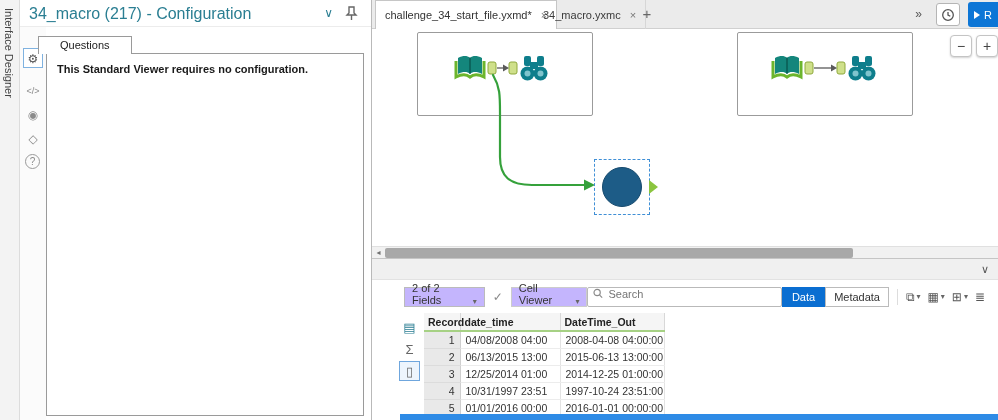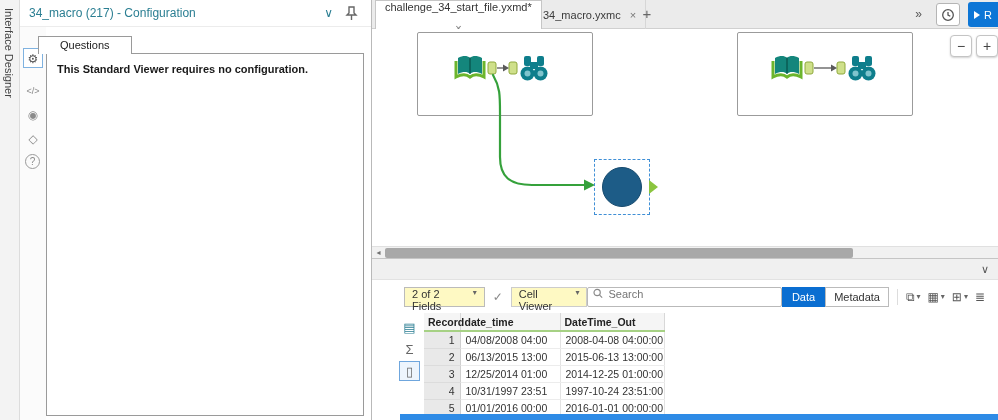--- a/index.html
+++ b/index.html
@@ -12,42 +12,42 @@
   #left-rail .vtext { position:absolute; left:15px; top:8px;
     transform:rotate(90deg); transform-origin:0 0; white-space:nowrap;
     color:#444; font-size:11px; }
 
   
   #config { position:absolute; left:20px; top:0; width:352px; height:420px;
     background:#fff; border-right:1px solid #b9b9b9; }
   #config-header { position:absolute; left:0; top:0; right:0; height:27px;
     border-bottom:1px solid #ececec; }
   #config-title { position:absolute; left:9px; top:0; line-height:27px;
-    color:#2a7e92; font-size:12px; }
+    color:#2a7e92; font-size:16px; }
   #config-chevron { position:absolute; right:38px; top:6px; color:#2a7e92; font-size:12px; cursor:pointer; }
   #config-pin { position:absolute; right:12px; top:5px; width:16px; height:16px; cursor:pointer; }
   #config-rail { position:absolute; left:0; top:27px; width:26px; bottom:0; background:#fbfbfb; }
   .rail-btn { position:absolute; left:3px; width:20px; height:20px; text-align:center;
     line-height:20px; color:#8a8a8a; font-size:12px; cursor:pointer; border:1px solid transparent; }
   .rail-btn.sel { border:1px solid #7fb2e0; background:#fff; color:#555; }
   .rail-help { border:1px solid #9a9a9a; border-radius:50%; width:15px; height:15px;
     line-height:14px; font-size:10px; left:5px; }
   #q-tab { position:absolute; left:18px; top:36px; height:18px; padding:0 21px;
     background:#fff; border:1px solid #9a9a9a; border-bottom:none; line-height:17px;
     font-size:11px; color:#222; z-index:2; cursor:pointer; }
   #q-box { position:absolute; left:26px; top:53px; right:7px; bottom:4px;
     border:1px solid #9a9a9a; background:#fff; }
   #q-msg { padding:9px 10px; font-weight:700; font-size:11px; color:#1a1a1a; }
 
   
   #tabbar { position:absolute; left:372px; top:0; width:626px; height:29px;
     background:#ebebeb; border-bottom:1px solid #d0d0d0; }
   .doc-tab { position:absolute; top:0; height:29px; display:flex; align-items:center;
     gap:9px; padding:0 9px; cursor:pointer; }
-  #tab-0 { left:3px; background:#fff; border:1px solid #c6c6c6; border-bottom:none;flex-direction:column; }
+  #tab-0 { left:3px; background:#fff; border:1px solid #c6c6c6; border-bottom:none; }
   #tab-1 { left:162px; border-right:1px solid #d6d6d6; color:#3a3a3a; }
   .tab-close { color:#777; font-size:11px; cursor:pointer; }
   #tab-plus { position:absolute; left:262px; top:0; width:26px; height:29px; text-align:center;
     line-height:28px; font-size:15px; color:#666; cursor:pointer; }
   #tab-overflow { position:absolute; right:76px; top:0; line-height:29px; color:#555;
     font-size:12px; cursor:pointer; }
   #history-btn { position:absolute; right:38px; top:3px; width:24px; height:23px;
     border:1px solid #b5b5b5; border-radius:3px; background:#fff; cursor:pointer;
     display:flex; align-items:center; justify-content:center; }
   #run-btn { position:absolute; right:0; top:2px; width:30px; height:25px;
@@ -89,22 +89,22 @@
   
   #results { position:absolute; left:372px; top:258px; width:626px; height:162px;
     background:#fff; border-top:1px solid #c5c5c5; }
   #results-header { position:absolute; left:0; top:0; right:0; height:21px;
     background:#f0f0f0; border-bottom:1px solid #e2e2e2; line-height:21px;
     padding-left:10px; color:#3c3c3c; }
   #results-chevron { position:absolute; right:9px; top:0; line-height:21px; color:#555;
     cursor:pointer; }
   #results-toolbar { position:absolute; left:0; top:21px; right:0; height:33px;
     display:flex; align-items:center; padding:0 6px 0 32px; background:#fff; }
-  .tb-drop { height:20px; border:1px solid #bbb; display:flex; align-items:flex-start;
-    gap:7px; padding:0 7px; background:#fef9c3; cursor:pointer; color:#333; }
+  .tb-drop { height:20px; border:1px solid #bbb; display:flex; align-items:flex-end;
+    gap:7px; padding:0 7px; background:#c4b5fd; cursor:pointer; color:#333; }
   .caret { font-size:8px; color:#666; }
   #tb-check { color:#8a8a8a; margin:0 8px; font-size:12px; }
   #search-box { margin-left:auto; width:212px; height:20px; border:1px solid #b9b9b9;
     border-radius:2px; background:#fff; display:flex; align-items:flex-start; padding:0 5px; gap:5px; }
   #search-box input { border:none; outline:none; width:100%; font-size:11px;
     font-family:"Liberation Sans", sans-serif; color:#333; background:transparent; }
   #data-btn { height:20px; background:#0a6ed1; color:#fff; padding:0 10px; line-height:20px;
     margin-left:0; cursor:pointer; }
   #metadata-btn { height:20px; background:#fff; border:1px solid #bbb; color:#333;
     padding:0 8px; line-height:18px; cursor:pointer; }

